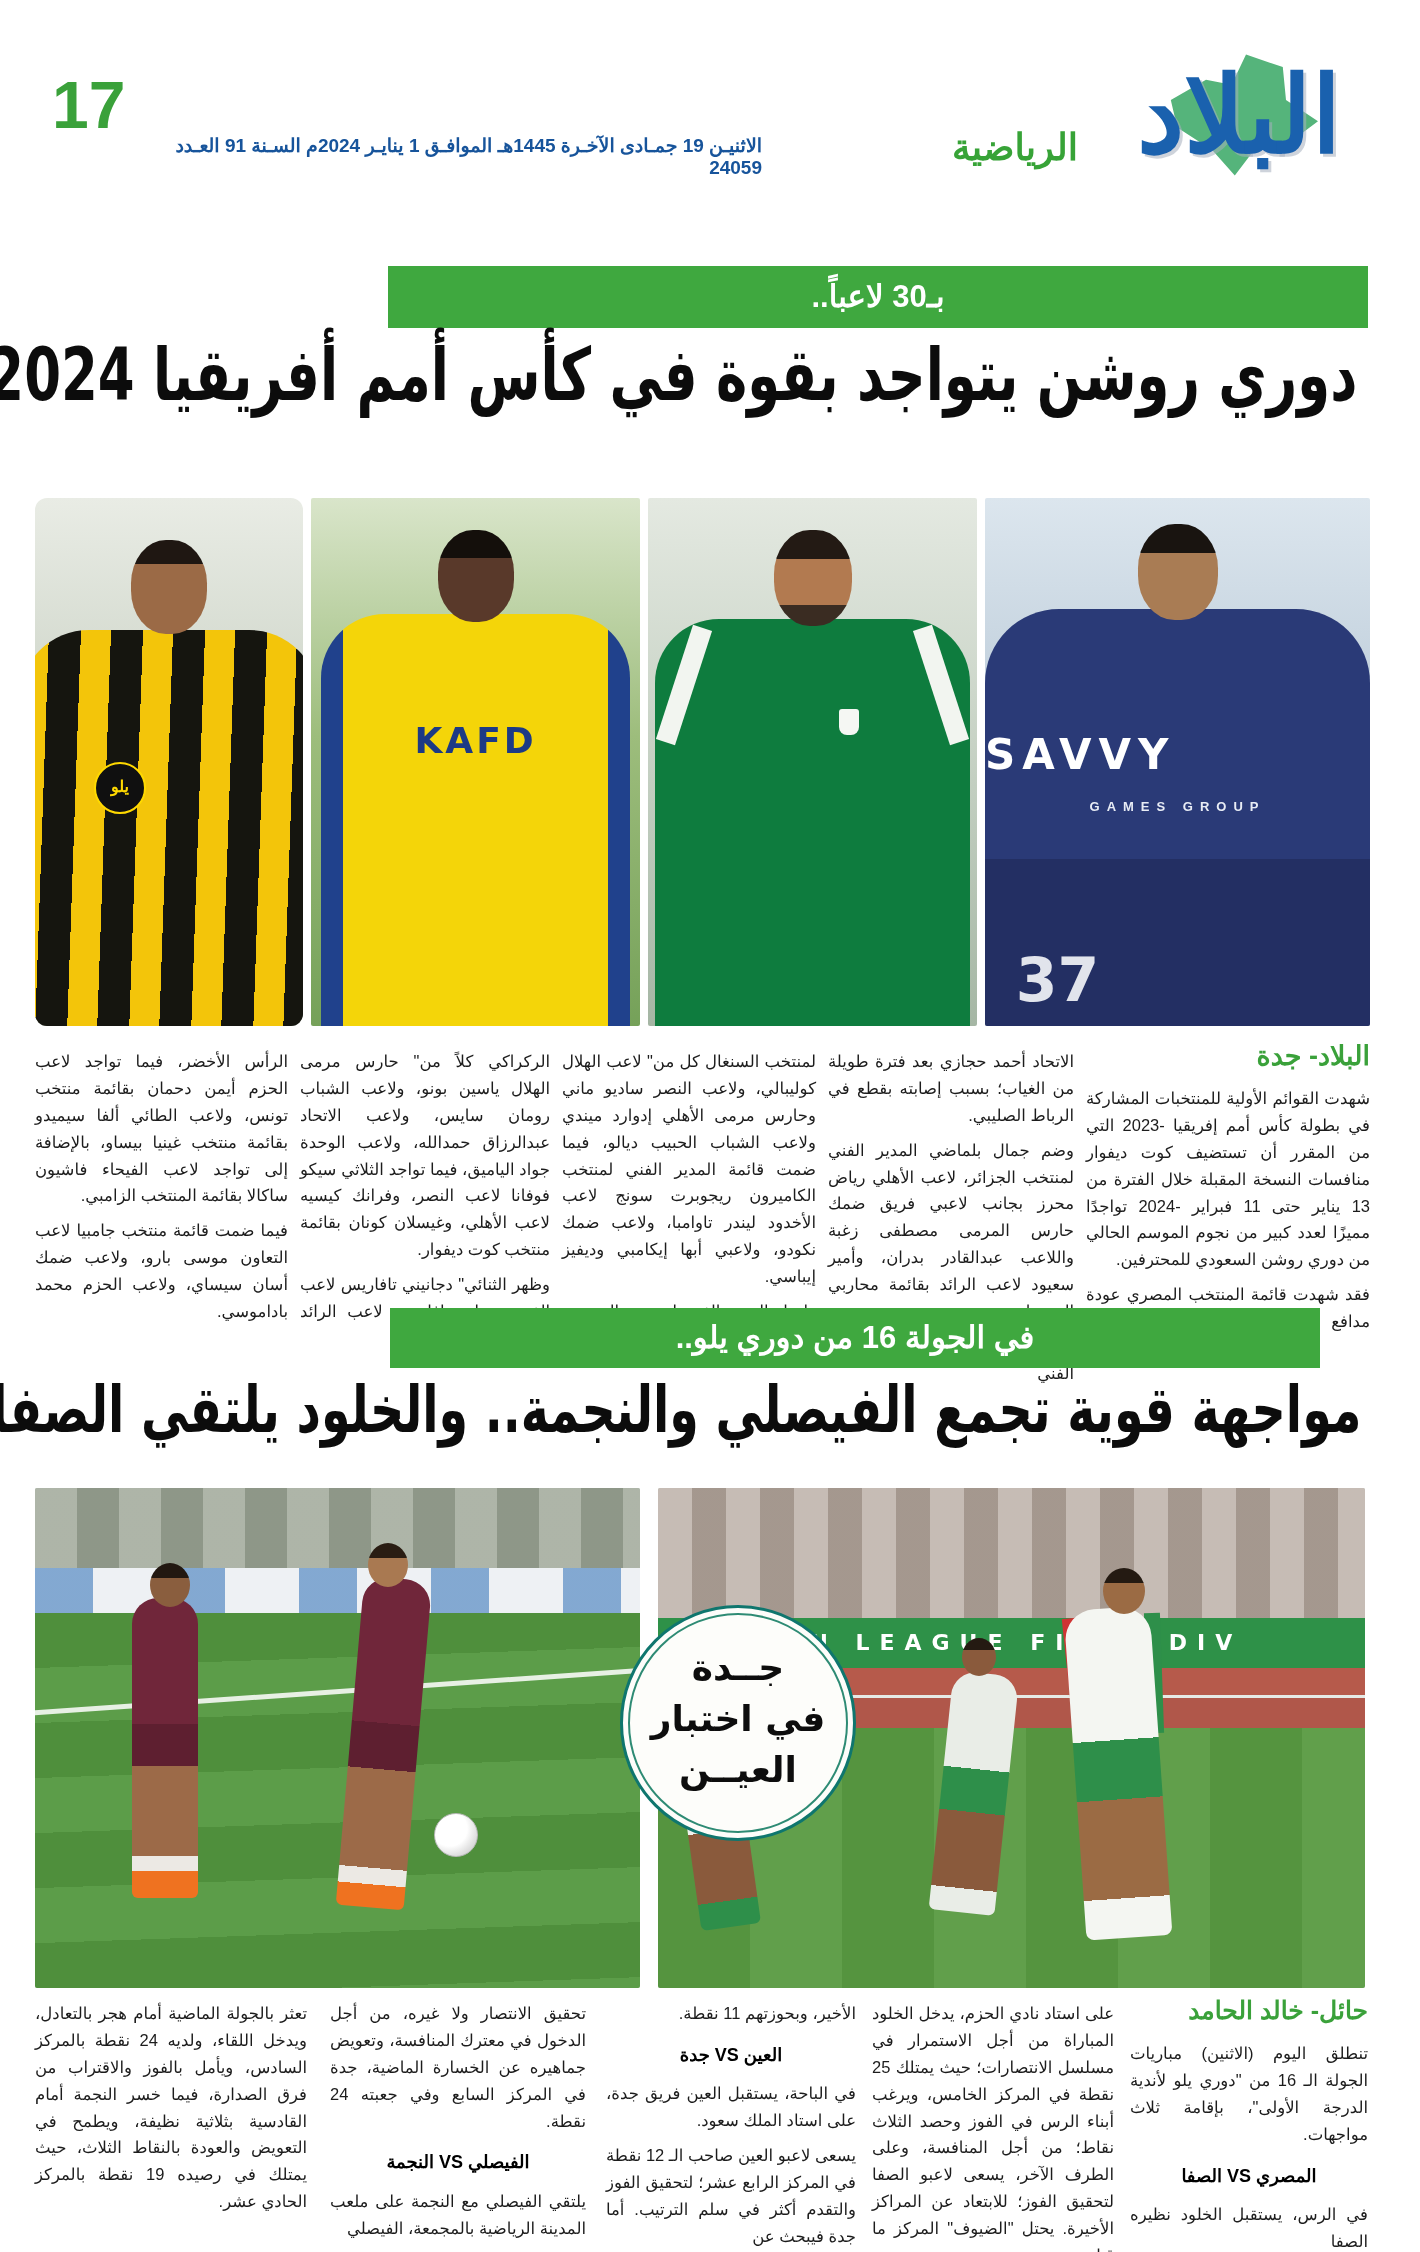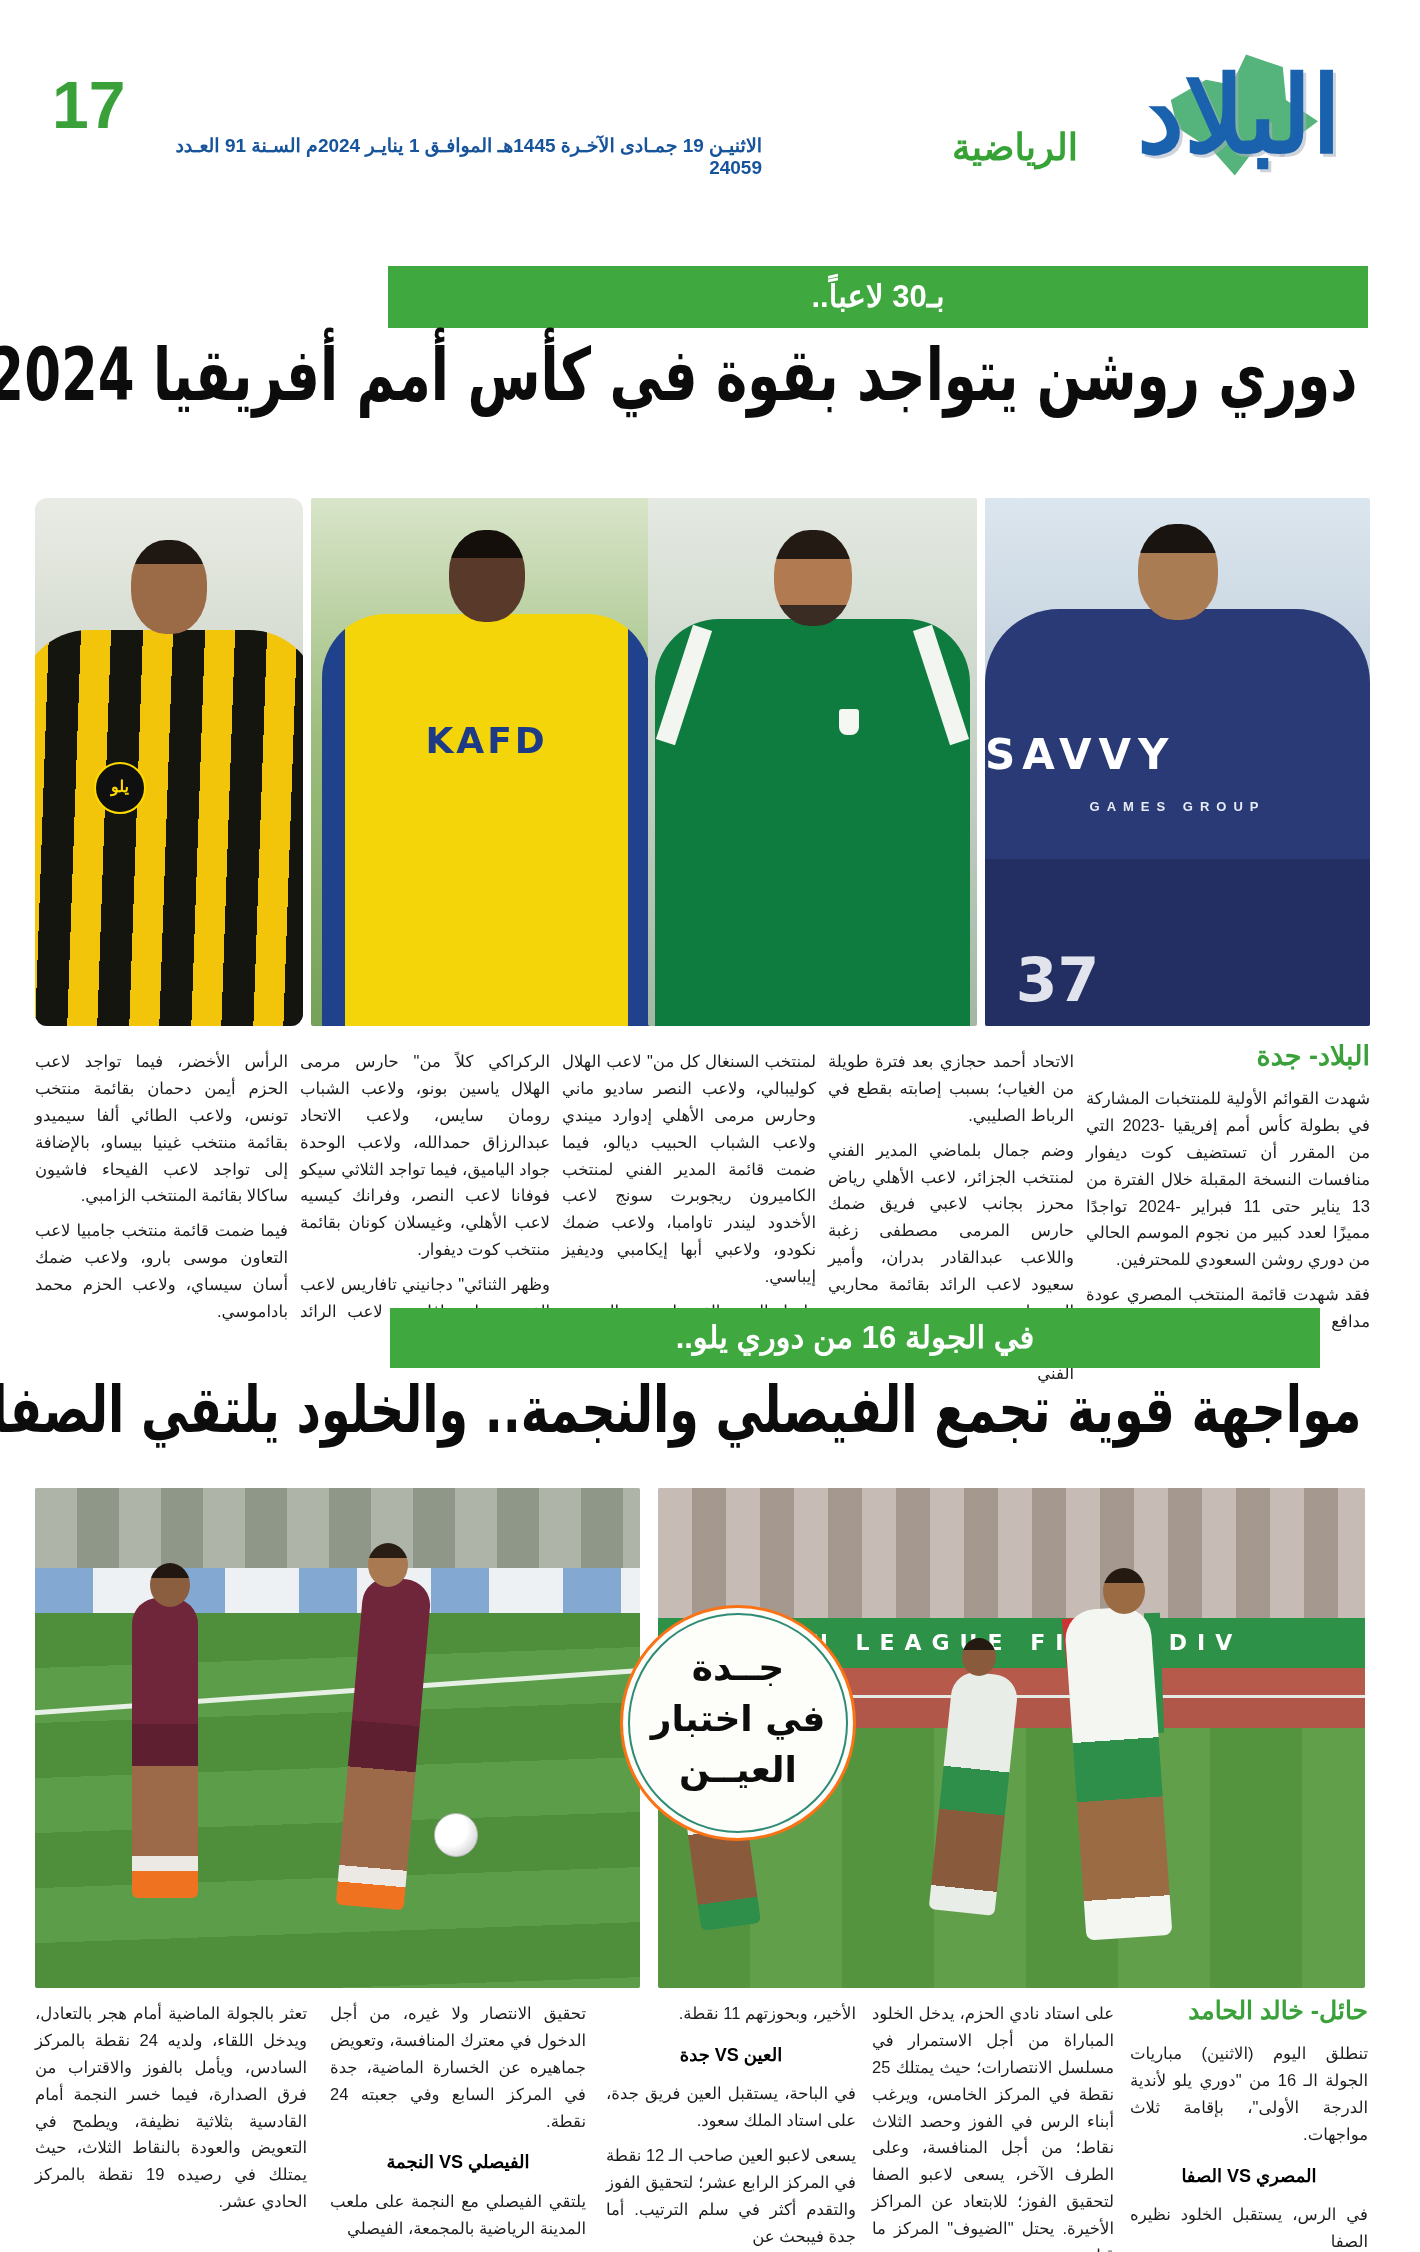--- a/index.html
+++ b/index.html
@@ -26,21 +26,21 @@
   #kicker1{left:388px;top:266px;width:980px;}
   #kicker2{left:390px;top:1308px;width:930px;height:60px;line-height:60px;}
   .headline{left:25px;width:1370px;text-align:center;color:#0c0c0c;}
   #headline1{top:332px;font-size:56px;}
   #headline2{top:1372px;font-size:50px;}
   .fit{display:block;white-space:nowrap;font-weight:900;font-family:"DejaVu Sans", sans-serif;}
 
   
   .ph{position:absolute;overflow:hidden;border-radius:2px;background:#ccd4cc;}
   #p1{left:35px;top:498px;width:268px;height:528px;background:linear-gradient(180deg,#e9ece5 0%,#cfd6ca 40%,#a9b6a4 100%);border-radius:12px;}
-  #p2{left:311px;top:498px;width:329px;height:528px;background:linear-gradient(180deg,#d9e5ca 0%,#9dbd7c 45%,#75a159 100%);padding-left:22px;}
+  #p2{left:311px;top:498px;width:329px;height:528px;background:linear-gradient(180deg,#d9e5ca 0%,#9dbd7c 45%,#75a159 100%);}
   #p3{left:648px;top:498px;width:329px;height:528px;background:linear-gradient(180deg,#e4e9e1 0%,#c2cec0 55%,#a5b6a4 100%);}
   #p4{left:985px;top:498px;width:385px;height:528px;background:linear-gradient(180deg,#dce6ee 0%,#b9c9d7 50%,#9db1c2 100%);}
   #p5{left:35px;top:1488px;width:605px;height:500px;}
   #p6{left:658px;top:1488px;width:707px;height:500px;}
 
   .p-head{border-radius:46%;}
   #p1 .p-head{left:50%;top:8%;width:76px;height:94px;margin-left:-38px;
       background:linear-gradient(180deg,#1f1712 0 26%,#9b6a46 26%);}
   #p1 .p-torso{left:-6%;top:25%;width:112%;height:76%;border-radius:70px 70px 0 0;
       background:repeating-linear-gradient(92deg,#f3c50a 0 30px,#15150f 30px 62px);}
@@ -108,21 +108,21 @@
   #p6 .fc-stripeL{left:58%;top:26%;width:16px;height:120px;background:#cf3434;transform:rotate(-6deg);}
   #p6 .fc-stripeR{left:69%;top:25%;width:16px;height:120px;background:#2e8f4a;transform:rotate(-2deg);}
   #p6 .fd-head{left:43%;top:30%;width:34px;height:38px;background:linear-gradient(180deg,#241a12 0 32%,#8a5a3c 32%);}
   #p6 .fd-body{left:40%;top:37%;width:66px;height:240px;border-radius:24px 24px 6px 6px;transform:rotate(6deg);
       background:linear-gradient(180deg,#e9ede7 0 40%,#2e8f4a 40% 58%,#8a5a3c 58% 90%,#e9ede7 90%);}
   #p6 .fe-body{left:4%;top:44%;width:60px;height:220px;border-radius:22px 22px 6px 6px;transform:rotate(-8deg);
       background:linear-gradient(180deg,#d8433b 0 38%,#f0f2ee 38% 56%,#8a5a3c 56% 88%,#2e8f4a 88%);}
 
   
   .badge{left:620px;top:1605px;width:236px;height:236px;border-radius:50%;background:#fdfdfa;
-         border:3px solid #f97316;box-sizing:border-box;text-align:center;}
+         border:3px solid #0f766e;box-sizing:border-box;text-align:center;}
   .badge::before{content:"";position:absolute;inset:5px;border:2px solid #2e8b74;border-radius:50%;}
   .badge-line{position:relative;z-index:1;font-size:36px;font-weight:900;color:#0d0d0d;line-height:1.42;
               font-family:"DejaVu Sans", sans-serif;}
   .badge-pad{padding-top:34px;}
 
   
   .byline{color:#3aa13a;font-weight:900;text-align:right;}
   #byline1{left:1086px;top:1040px;width:284px;font-size:27px;}
   #byline2{left:1130px;top:1996px;width:238px;font-size:25px;}
 

